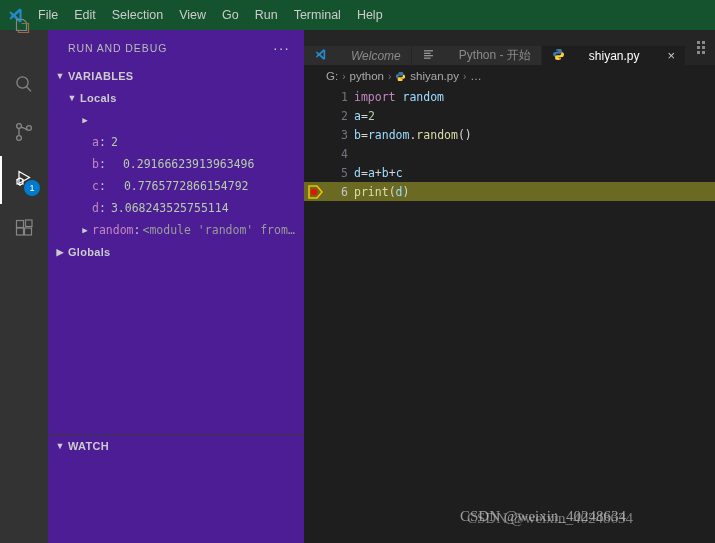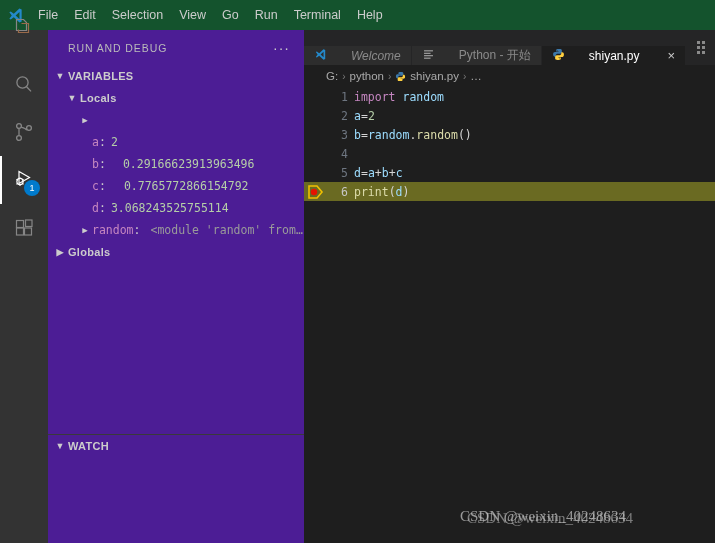--- a/index.html
+++ b/index.html
@@ -276,21 +276,21 @@
     <div class="var-row mono" style="padding-left:44px">
       <span class="var-name">d</span>
       <span class="var-colon">:</span>
       <span class="var-value" style="margin-left:5px">3.068243525755114</span>
     </div>
 
     <div class="var-row mono" style="padding-left:30px">
       <span class="twisty">▶</span>
       <span class="var-name">random</span>
       <span class="var-colon">:</span>
-      <span class="var-value dim" style="margin-left:10px">&lt;module 'random' from…</span>
+      <span class="var-value dim" style="margin-left:2px">&lt;module 'random' from…</span>
     </div>
 
     <div class="section-header" style="padding-left:4px">
       <span class="chev">▶</span>
       <span>Globals</span>
     </div>
   </div>
 
   <div id="sidebar-spacer"></div>
 

